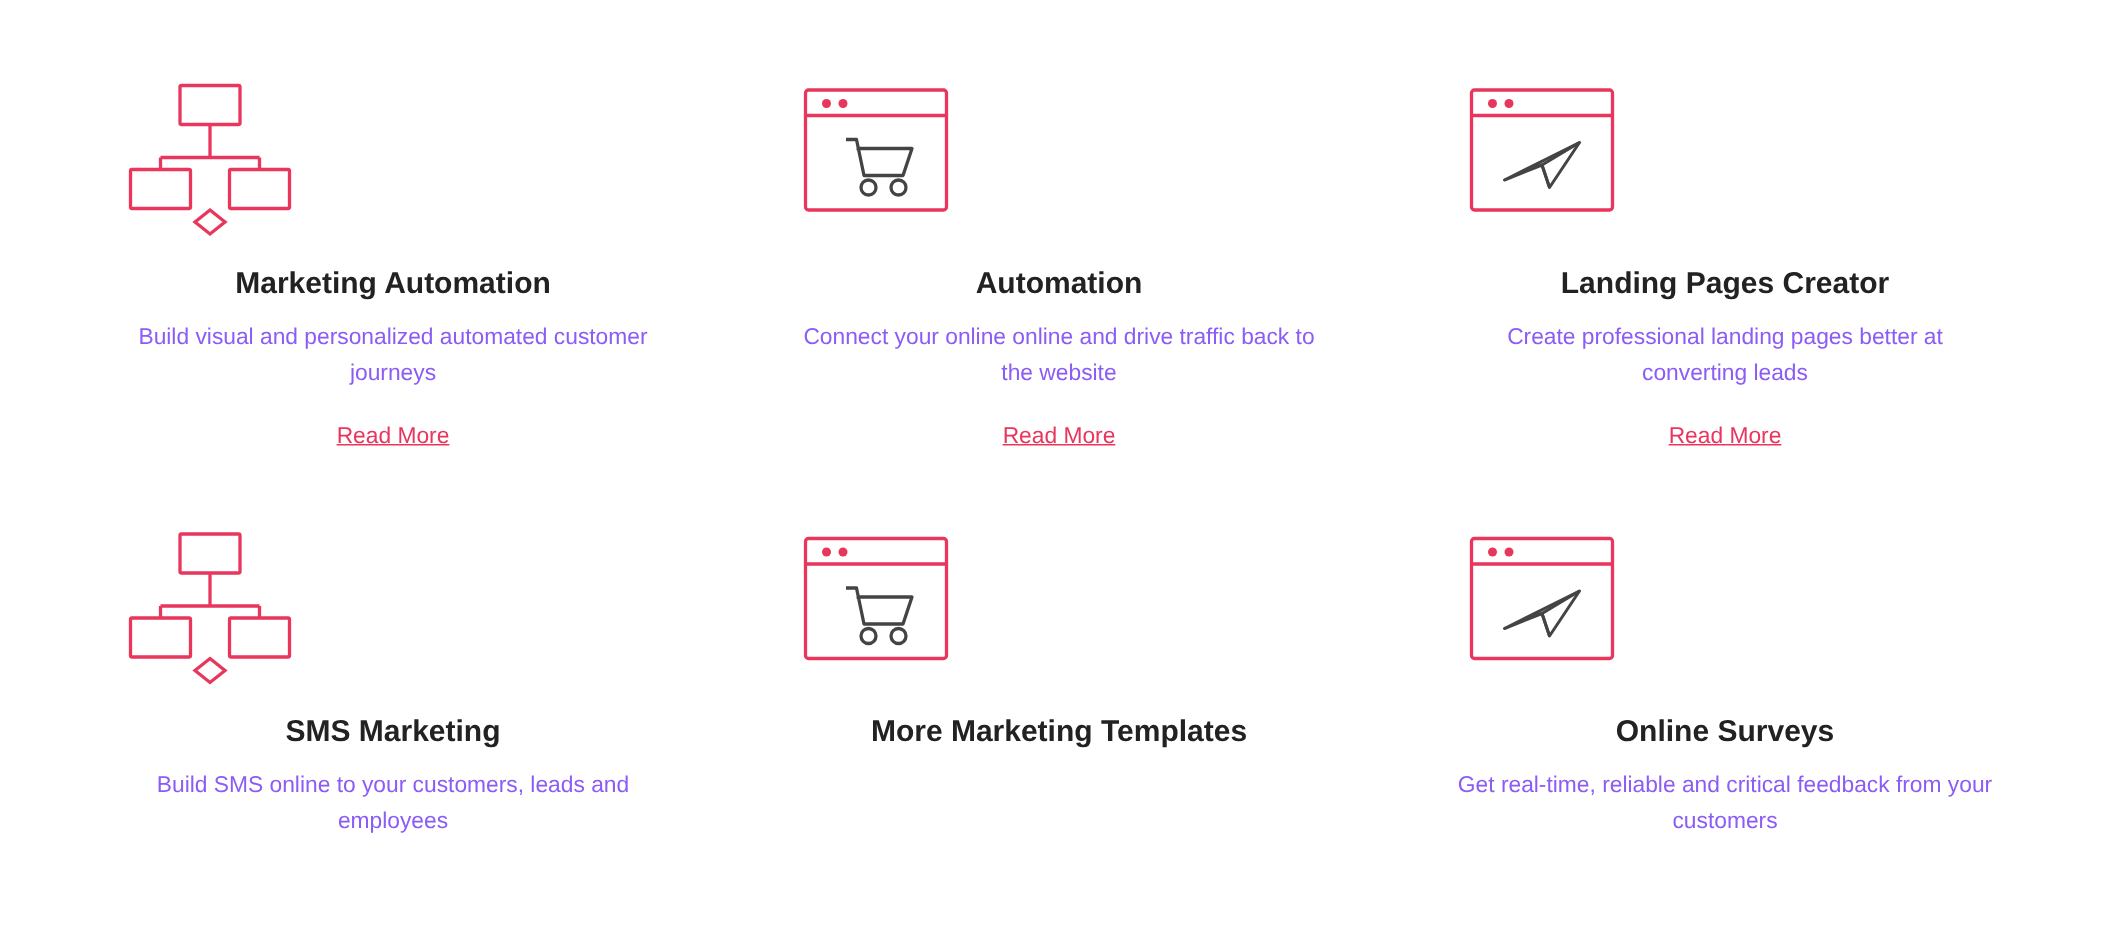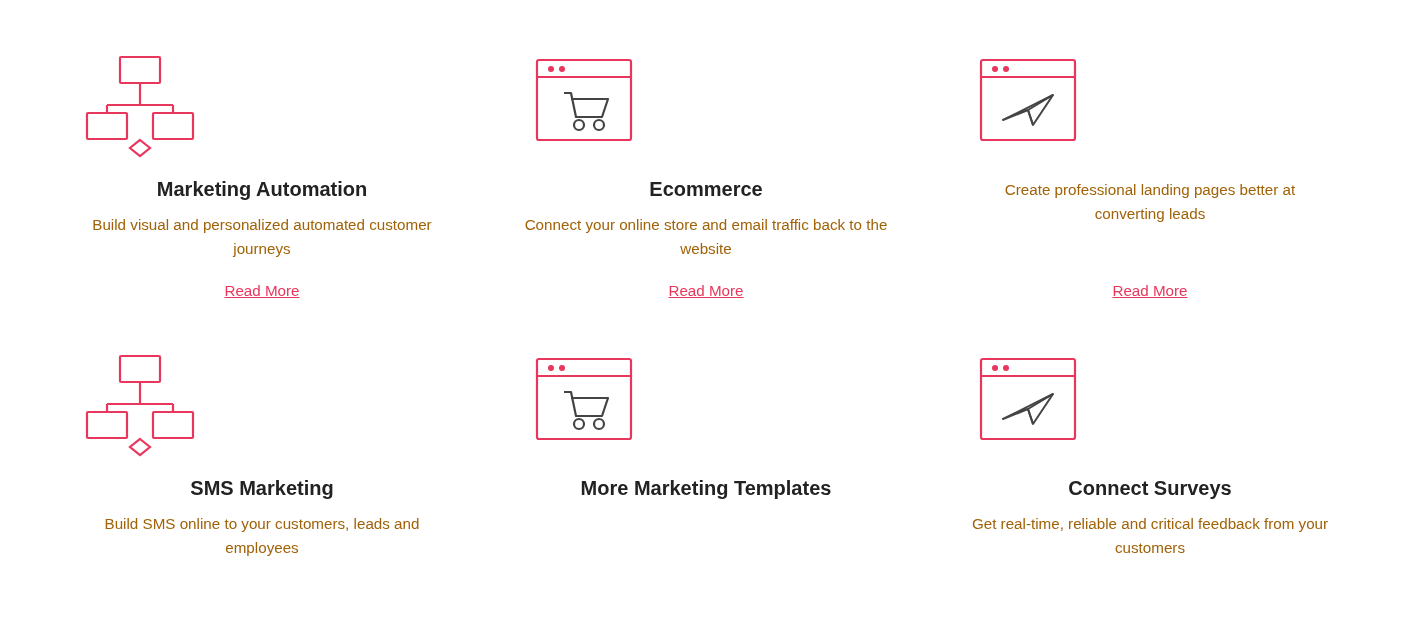--- a/index.html
+++ b/index.html
@@ -31,21 +31,21 @@
       margin-bottom: 18px;
     }
     .card-title {
       font-size: 1.25rem;
       font-weight: 700;
       color: #222;
       margin-bottom: 12px;
     }
     .card-desc {
       font-size: 0.95rem;
-      color: #a16207;
+      color: #8b5cf6;
       line-height: 1.6;
       margin-bottom: 20px;
     }
     .read-more {
       color: #e8365d;
       font-size: 0.95rem;
       cursor: pointer;
       margin-top: auto;
     }
     svg {
@@ -91,40 +91,41 @@
 
     <circle cx="22" cy="14" r="3" fill="#e8365d"></circle>
     <circle cx="33" cy="14" r="3" fill="#e8365d"></circle>
 
     <path d="M35 38 L42 38 L47 62 L73 62 L79 44 L42 44" stroke="#444" stroke-width="2.2" fill="none" stroke-linejoin="round"></path>
 
     <circle cx="50" cy="70" r="5" stroke="#444" stroke-width="2.2" fill="none"></circle>
     <circle cx="70" cy="70" r="5" stroke="#444" stroke-width="2.2" fill="none"></circle>
   </svg>
     </div>
-    <div class="card-title">Ecommerce</div>
-    <div class="card-desc">Connect your online store and email traffic back to the website</div>
+    <div class="card-title">Automation</div>
+    <div class="card-desc">Connect your online online and drive traffic back to the website</div>
     <a class="read-more" href="#">Read More</a>
   </div>
     <div class="card">
     <div class="icon-area">
       <svg width="110" height="100" viewBox="0 0 110 100" fill="none" xmlns="http://www.w3.org/2000/svg">
 
     <rect x="8" y="5" width="94" height="80" rx="2" stroke="#e8365d" stroke-width="2.2" fill="none"></rect>
 
     <line x1="8" y1="22" x2="102" y2="22" stroke="#e8365d" stroke-width="2.2"></line>
 
     <circle cx="22" cy="14" r="3" fill="#e8365d"></circle>
     <circle cx="33" cy="14" r="3" fill="#e8365d"></circle>
 
     <polygon points="30,65 80,40 60,70 55,55" stroke="#444" stroke-width="2" fill="none" stroke-linejoin="round"></polygon>
     <line x1="60" y1="70" x2="55" y2="55" stroke="#444" stroke-width="2"></line>
     <line x1="55" y1="55" x2="80" y2="40" stroke="#444" stroke-width="2"></line>
   </svg>
     </div>
+    <div class="card-title">Landing Pages Creator</div>
     <div class="card-desc">Create professional landing pages better at converting leads</div>
     <a class="read-more" href="#">Read More</a>
   </div>
     <div class="card">
     <div class="icon-area">
       <svg width="110" height="100" viewBox="0 0 110 100" fill="none" xmlns="http://www.w3.org/2000/svg">
 
     <rect x="35" y="2" width="40" height="26" rx="1" stroke="#e8365d" stroke-width="2.2" fill="none"></rect>
 
     <rect x="2" y="58" width="40" height="26" rx="1" stroke="#e8365d" stroke-width="2.2" fill="none"></rect>
@@ -175,17 +176,17 @@
     <line x1="8" y1="22" x2="102" y2="22" stroke="#e8365d" stroke-width="2.2"></line>
 
     <circle cx="22" cy="14" r="3" fill="#e8365d"></circle>
     <circle cx="33" cy="14" r="3" fill="#e8365d"></circle>
 
     <polygon points="30,65 80,40 60,70 55,55" stroke="#444" stroke-width="2" fill="none" stroke-linejoin="round"></polygon>
     <line x1="60" y1="70" x2="55" y2="55" stroke="#444" stroke-width="2"></line>
     <line x1="55" y1="55" x2="80" y2="40" stroke="#444" stroke-width="2"></line>
   </svg>
     </div>
-    <div class="card-title">Connect Surveys</div>
+    <div class="card-title">Online Surveys</div>
     <div class="card-desc">Get real-time, reliable and critical feedback from your customers</div>
 
   </div>
   </div>
 
 </body></html>

